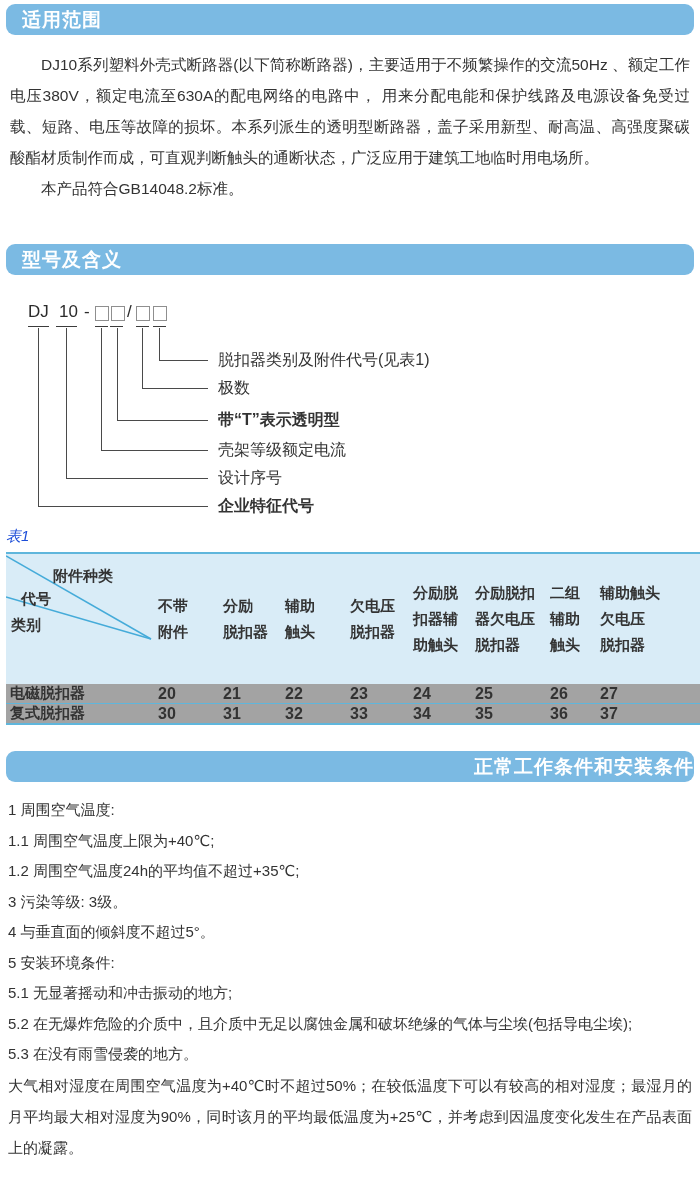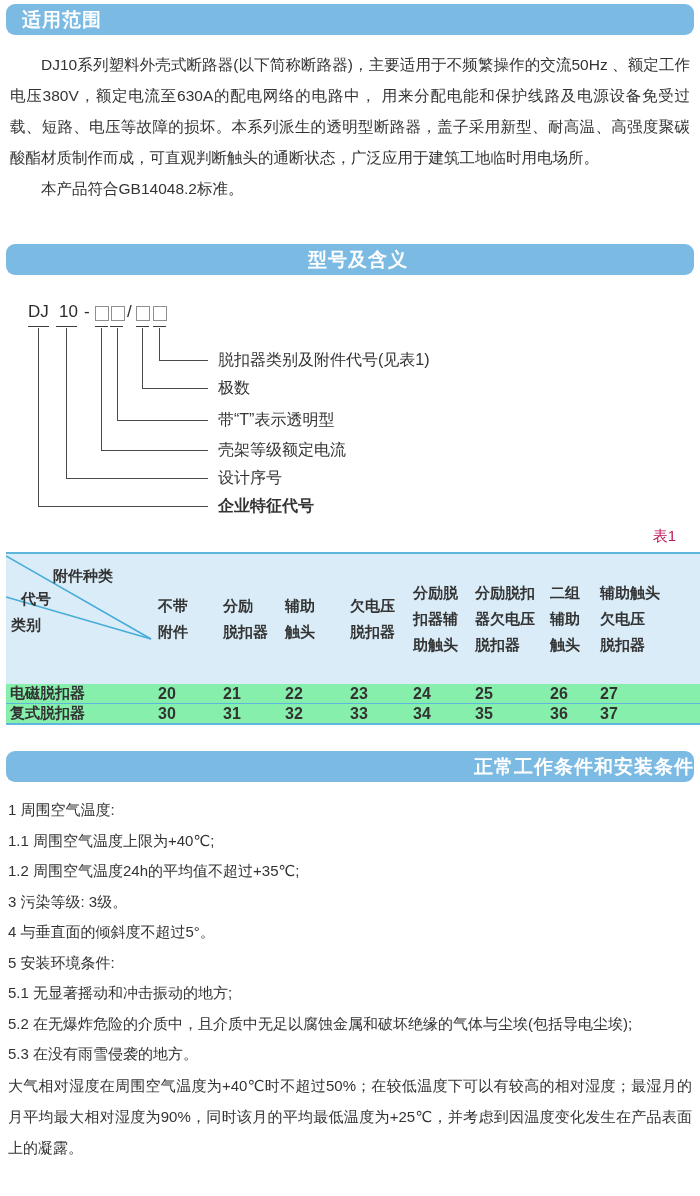--- a/index.html
+++ b/index.html
@@ -17,21 +17,21 @@
     border-radius:9px;
     height:31px;
     line-height:31px;
     color:#ffffff;
     font-size:19px;
     font-weight:bold;
     padding-left:16px;
     margin:0 0 0 0;
     letter-spacing:1px;
   }
-  .bar2{margin-top:40px;text-align:center;}
+  .bar2{margin-top:40px;}
   .bar3{margin-top:26px;text-align:right;}
 
   
   .para{
     font-size:15.5px;
     line-height:31px;
     text-align:justify;
     text-indent:2em;
     margin:14px 4px 0 4px;
   }
@@ -59,24 +59,25 @@
   .d-label{
     position:absolute;
     left:192px;
     font-size:16px;
     white-space:nowrap;
     color:#333;
   }
 
   
   .table-caption{
-    text-align:right;
+    text-align:left;
     font-size:15px;
     margin:0 18px 6px 0;
-    color:#be185d;
+    color:#1d4ed8;
+    font-style:italic;
   }
   table.t1{
     border-collapse:collapse;
     table-layout:fixed;
     width:698px;
     border-top:2px solid #5FB6DC;
     border-bottom:2px solid #5FB6DC;
   }
   table.t1 thead td{
     background:#D9ECF7;
@@ -85,21 +86,21 @@
     white-space:pre-line;
     line-height:26px;
     height:87px;
     padding:0 0 0 4px;
   }
   table.t1 td{padding:0 0 0 4px;font-weight:bold;}
   table.t1 tbody td{
     font-size:15px;
     height:14px;
     vertical-align:middle;
-    background:#86efac;
+    background:#a3a3a3;
   }
   table.t1 tbody tr:first-child td{border-bottom:1.5px solid #5FB6DC;}
   table.t1 tbody td.num{font-size:16px;}
   .corner-cell{position:relative;padding:0 !important;}
   .corner-cell svg{position:absolute;left:0;top:0;}
   .corner-cell .c-top{position:absolute;left:47px;top:9px;}
   .corner-cell .c-mid{position:absolute;left:15px;top:32px;}
   .corner-cell .c-bot{position:absolute;left:5px;top:58px;}
 
   
@@ -150,21 +151,21 @@
 
     <div class="connector" style="left:133px;top:25px;width:48px;height:32px;"></div>
     <div class="connector" style="left:116px;top:25px;width:65px;height:60px;"></div>
     <div class="connector" style="left:91px;top:25px;width:90px;height:92px;"></div>
     <div class="connector" style="left:75px;top:25px;width:106px;height:122px;"></div>
     <div class="connector" style="left:40px;top:25px;width:141px;height:150px;"></div>
     <div class="connector" style="left:12px;top:25px;width:169px;height:178px;"></div>
 
     <div class="d-label" style="top:47px;">脱扣器类别及附件代号(见表1)</div>
     <div class="d-label" style="top:75px;">极数</div>
-    <div class="d-label" style="top:107px;">带“T”表示透明型</div>
+    <div class="d-label" style="top:107px;font-weight:bold;">带“T”表示透明型</div>
     <div class="d-label" style="top:137px;">壳架等级额定电流</div>
     <div class="d-label" style="top:165px;">设计序号</div>
     <div class="d-label" style="top:193px;font-weight:bold;">企业特征代号</div>
   </div>
 
   <div class="table-caption">表1</div>
 
   <table class="t1">
     <colgroup>
       <col style="width:148px;">

